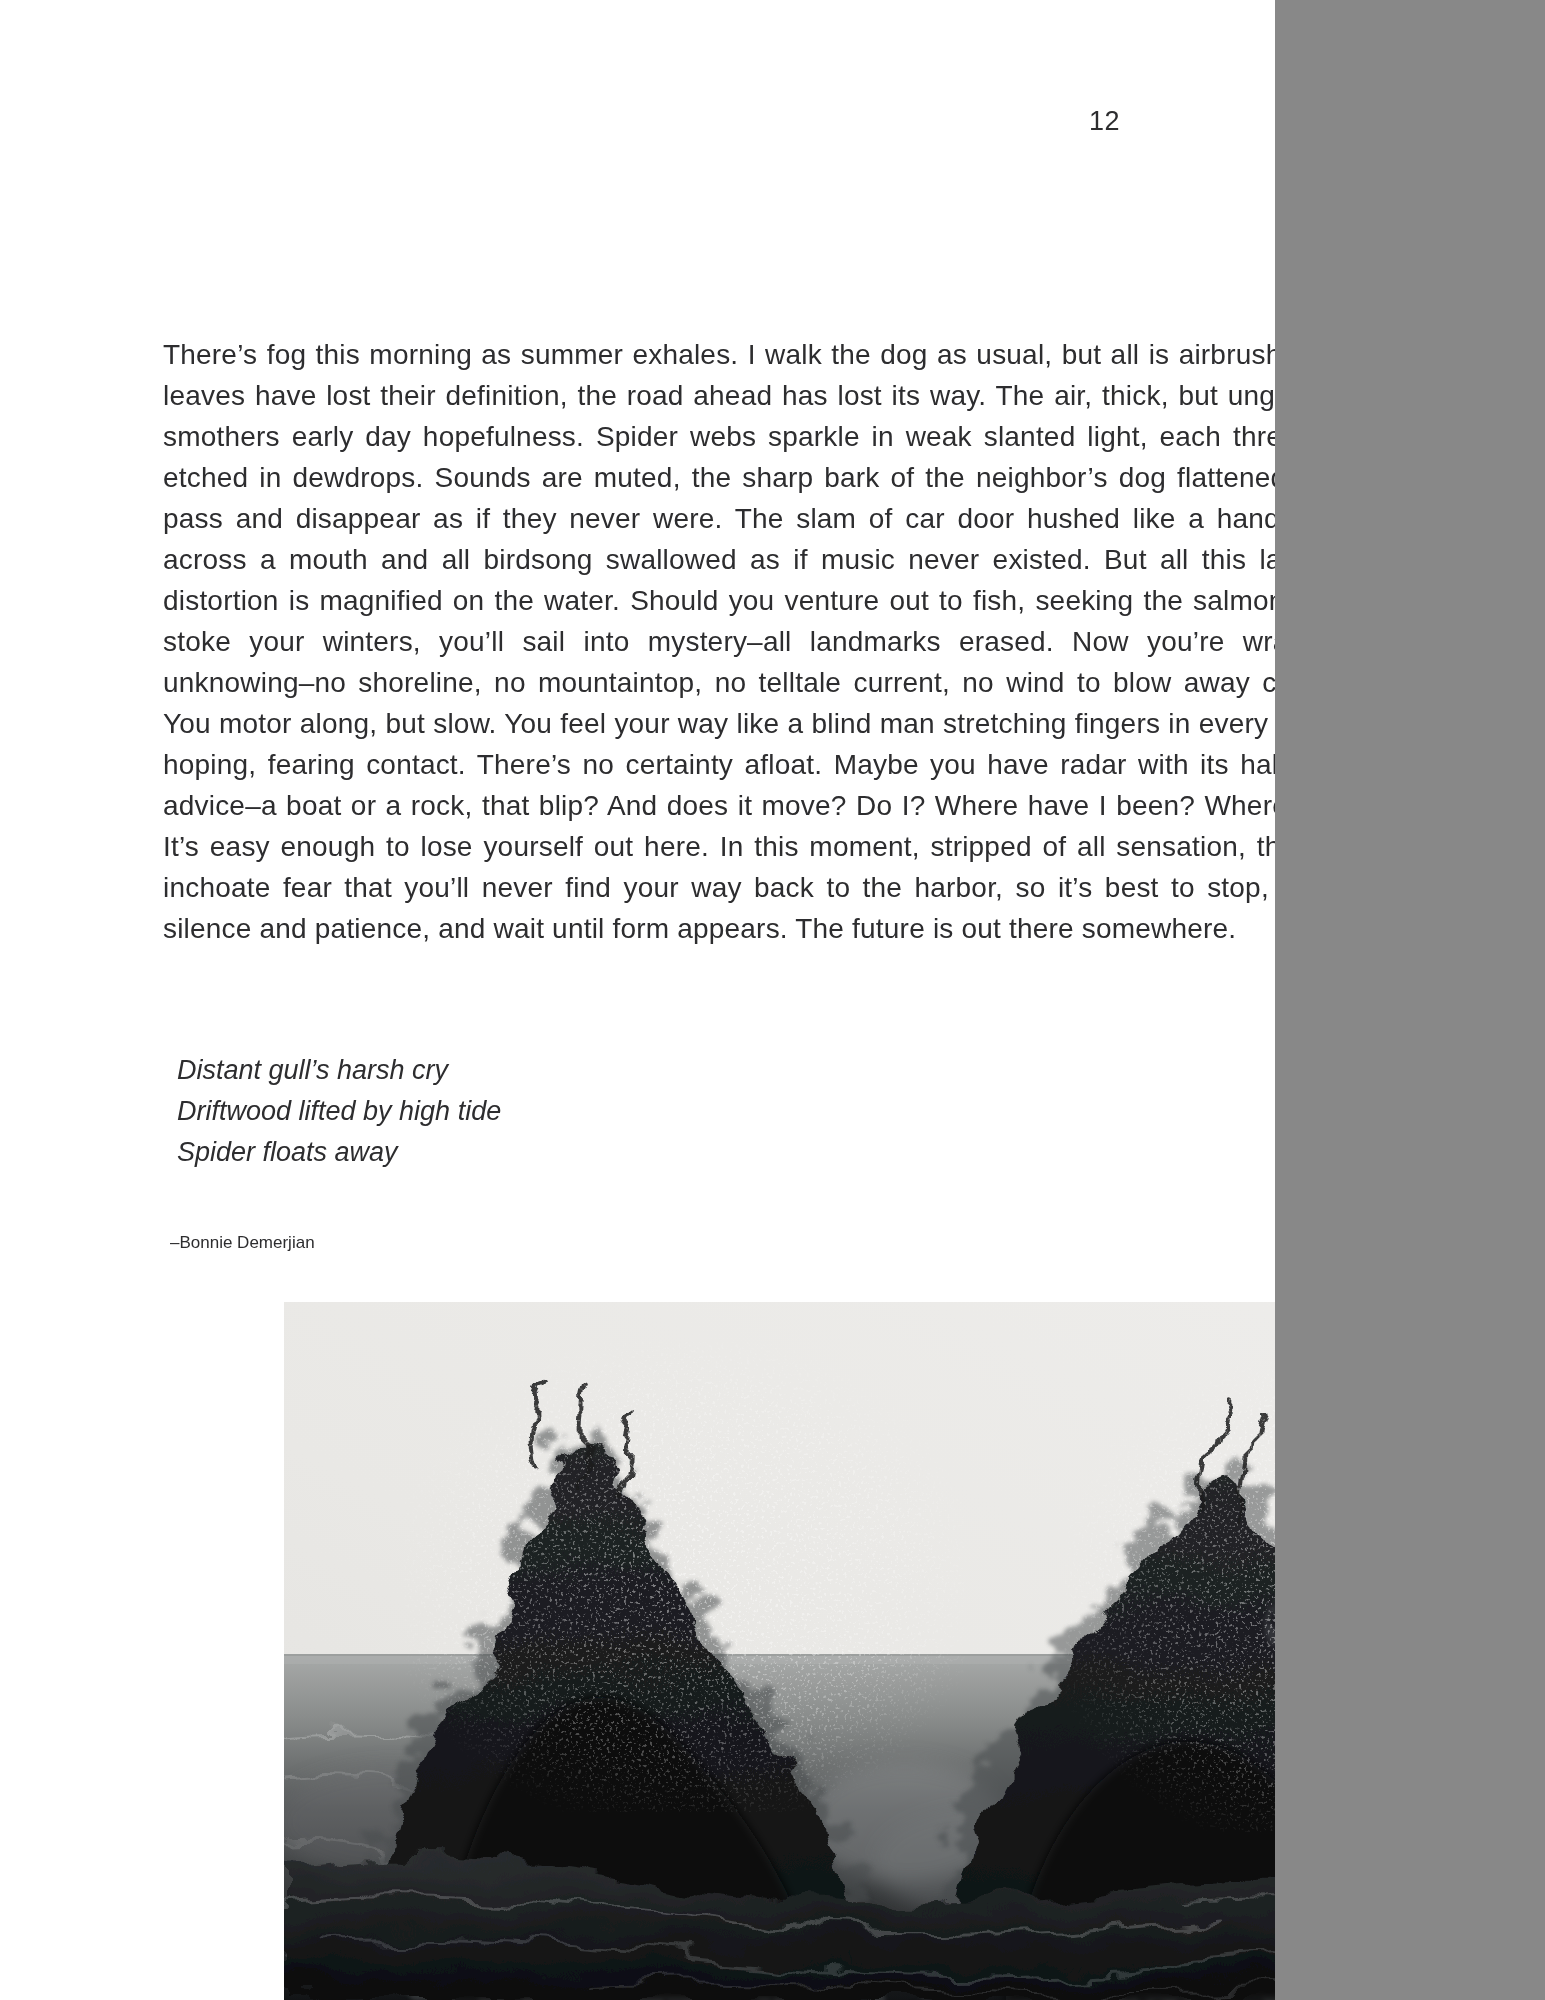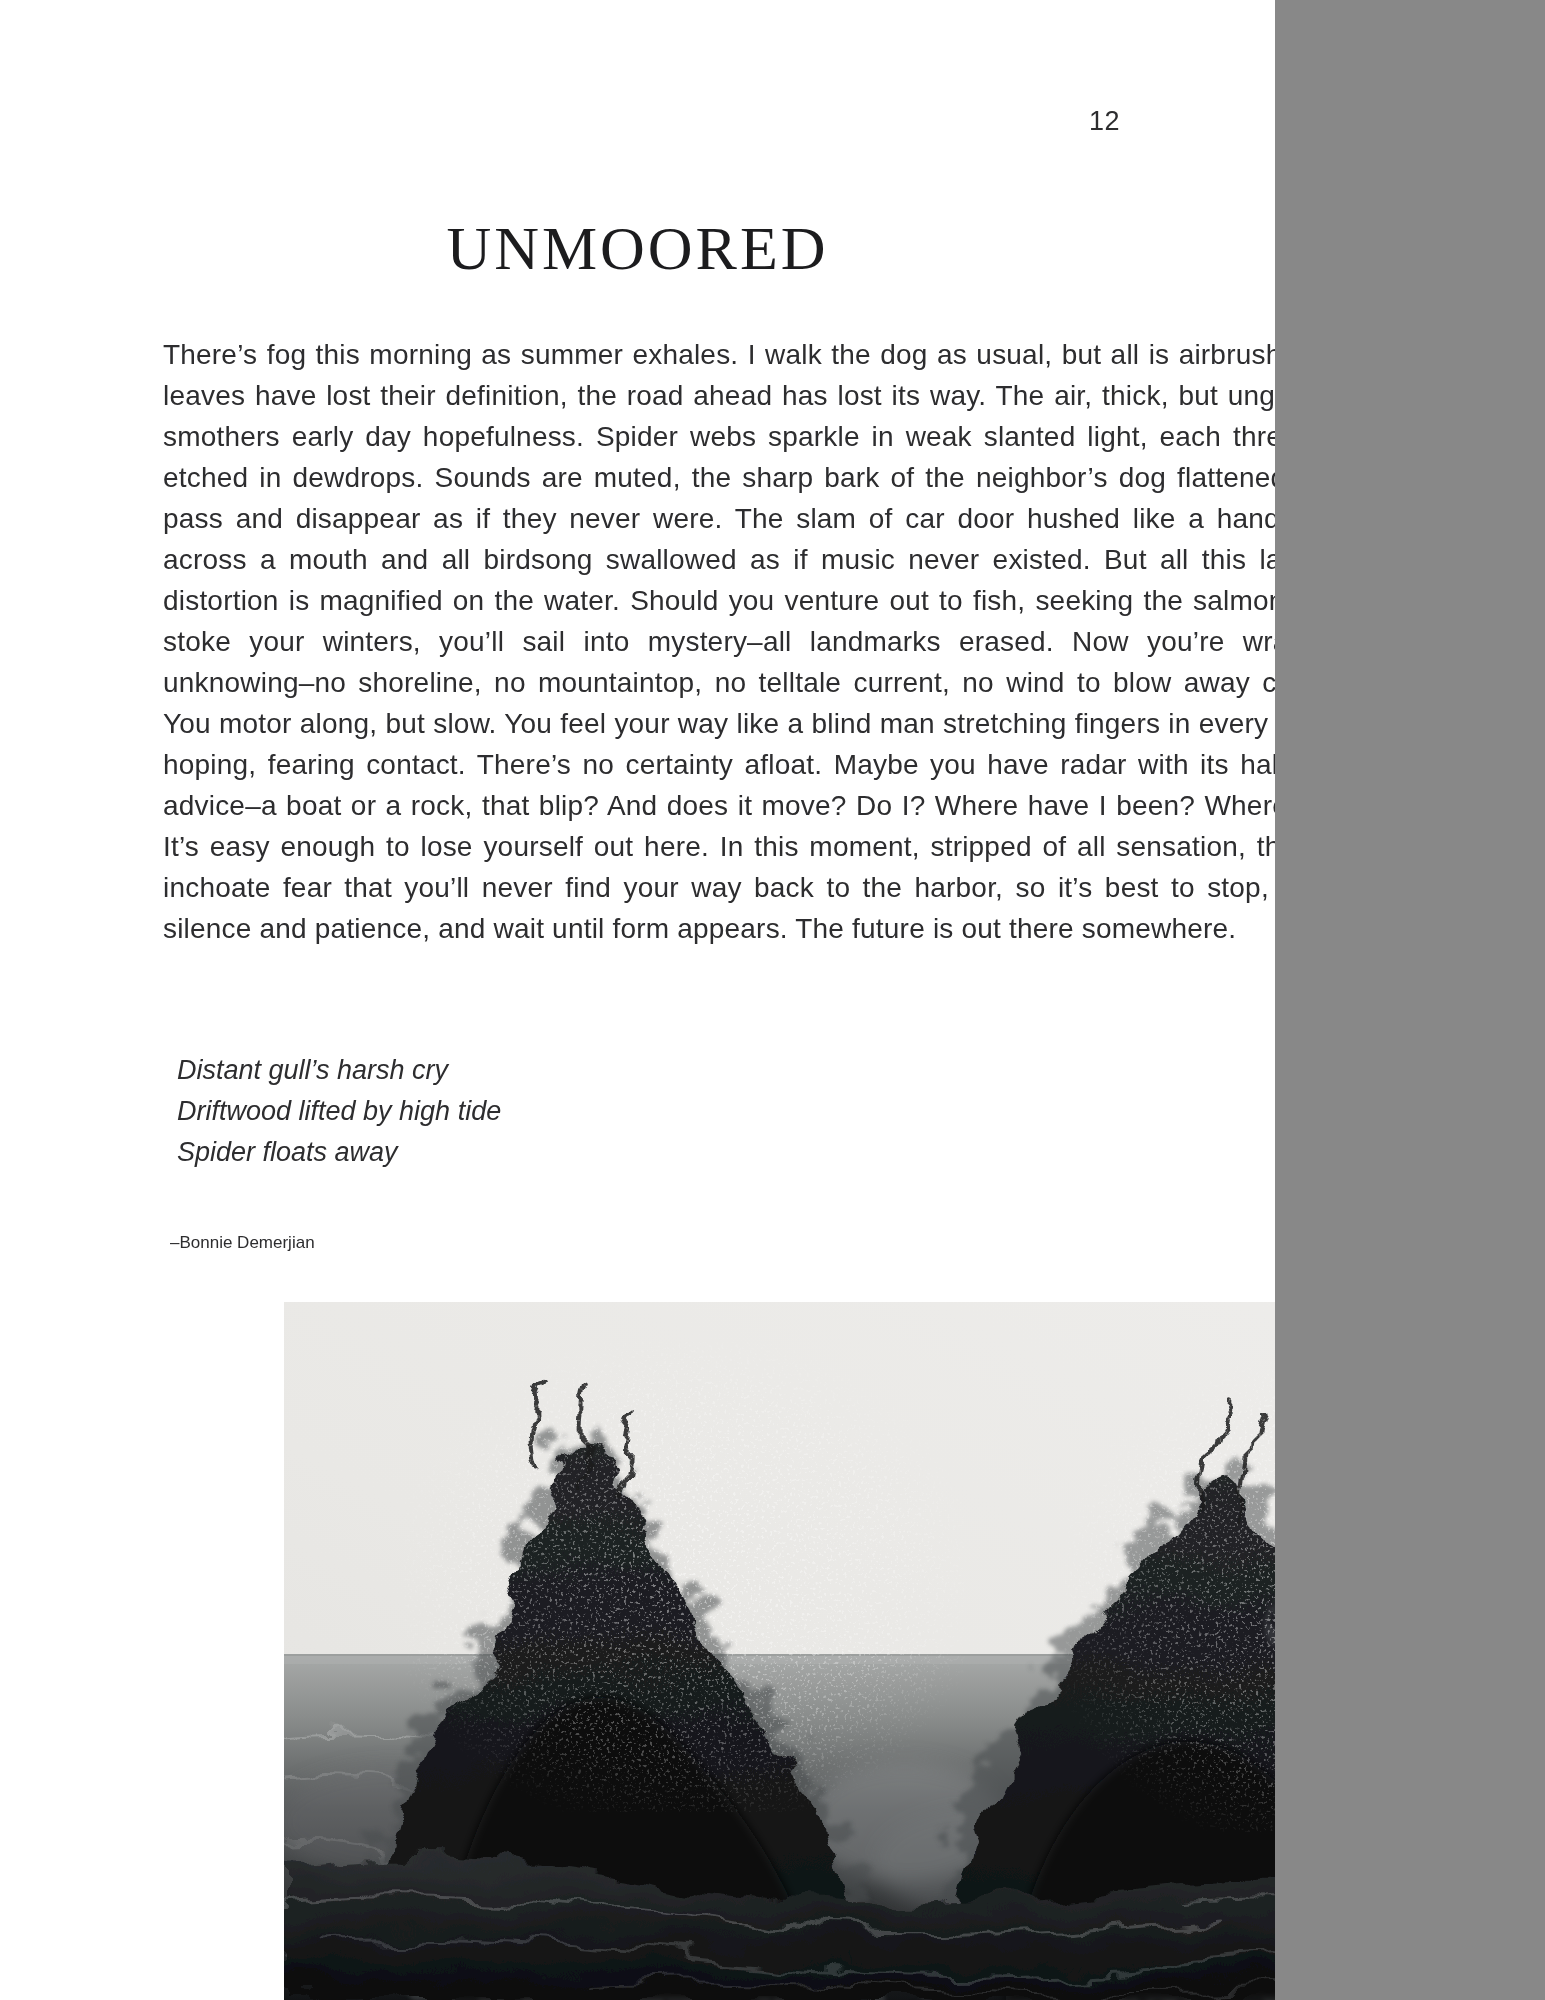--- a/index.html
+++ b/index.html
@@ -49,21 +49,20 @@
   }
   .photo svg{display:block;width:1261px;height:698px;}
 </style>
 </head>
 <body>
 
 <div class="page">
 
   <span class="page-number">12</span>
 
-  <h1 class="title">UNMOORED</h1>
 
   <p class="body-text">There’s fog this morning as summer exhales. I walk the dog as usual, but all is airbrushed–alder leaves have lost their definition, the road ahead has lost its way. The air, thick, but ungraspable, smothers early day hopefulness. Spider webs sparkle in weak slanted light, each thread finely etched in dewdrops. Sounds are muted, the sharp bark of the neighbor’s dog flattened as they pass and disappear as if they never were. The slam of car door hushed like a hand clapped across a mouth and all birdsong swallowed as if music never existed. But all this landbound distortion is magnified on the water. Should you venture out to fish, seeking the salmon that will stoke your winters, you’ll sail into mystery–all landmarks erased. Now you’re wrapped in unknowing–no shoreline, no mountaintop, no telltale current, no wind to blow away confusion. You motor along, but slow. You feel your way like a blind man stretching fingers in every direction, hoping, fearing contact. There’s no certainty afloat. Maybe you have radar with its half-hearted advice–a boat or a rock, that blip? And does it move? Do I? Where have I been? Where bound? It’s easy enough to lose yourself out here. In this moment, stripped of all sensation, there’s the inchoate fear that you’ll never find your way back to the harbor, so it’s best to stop, drift with silence and patience, and wait until form appears. The future is out there somewhere.</p>
 
   <div class="haiku">
     <div>Distant gull’s harsh cry</div>
     <div>Driftwood lifted by high tide</div>
     <div>Spider floats away</div>
   </div>
 
   <div class="attribution">–Bonnie Demerjian</div>

